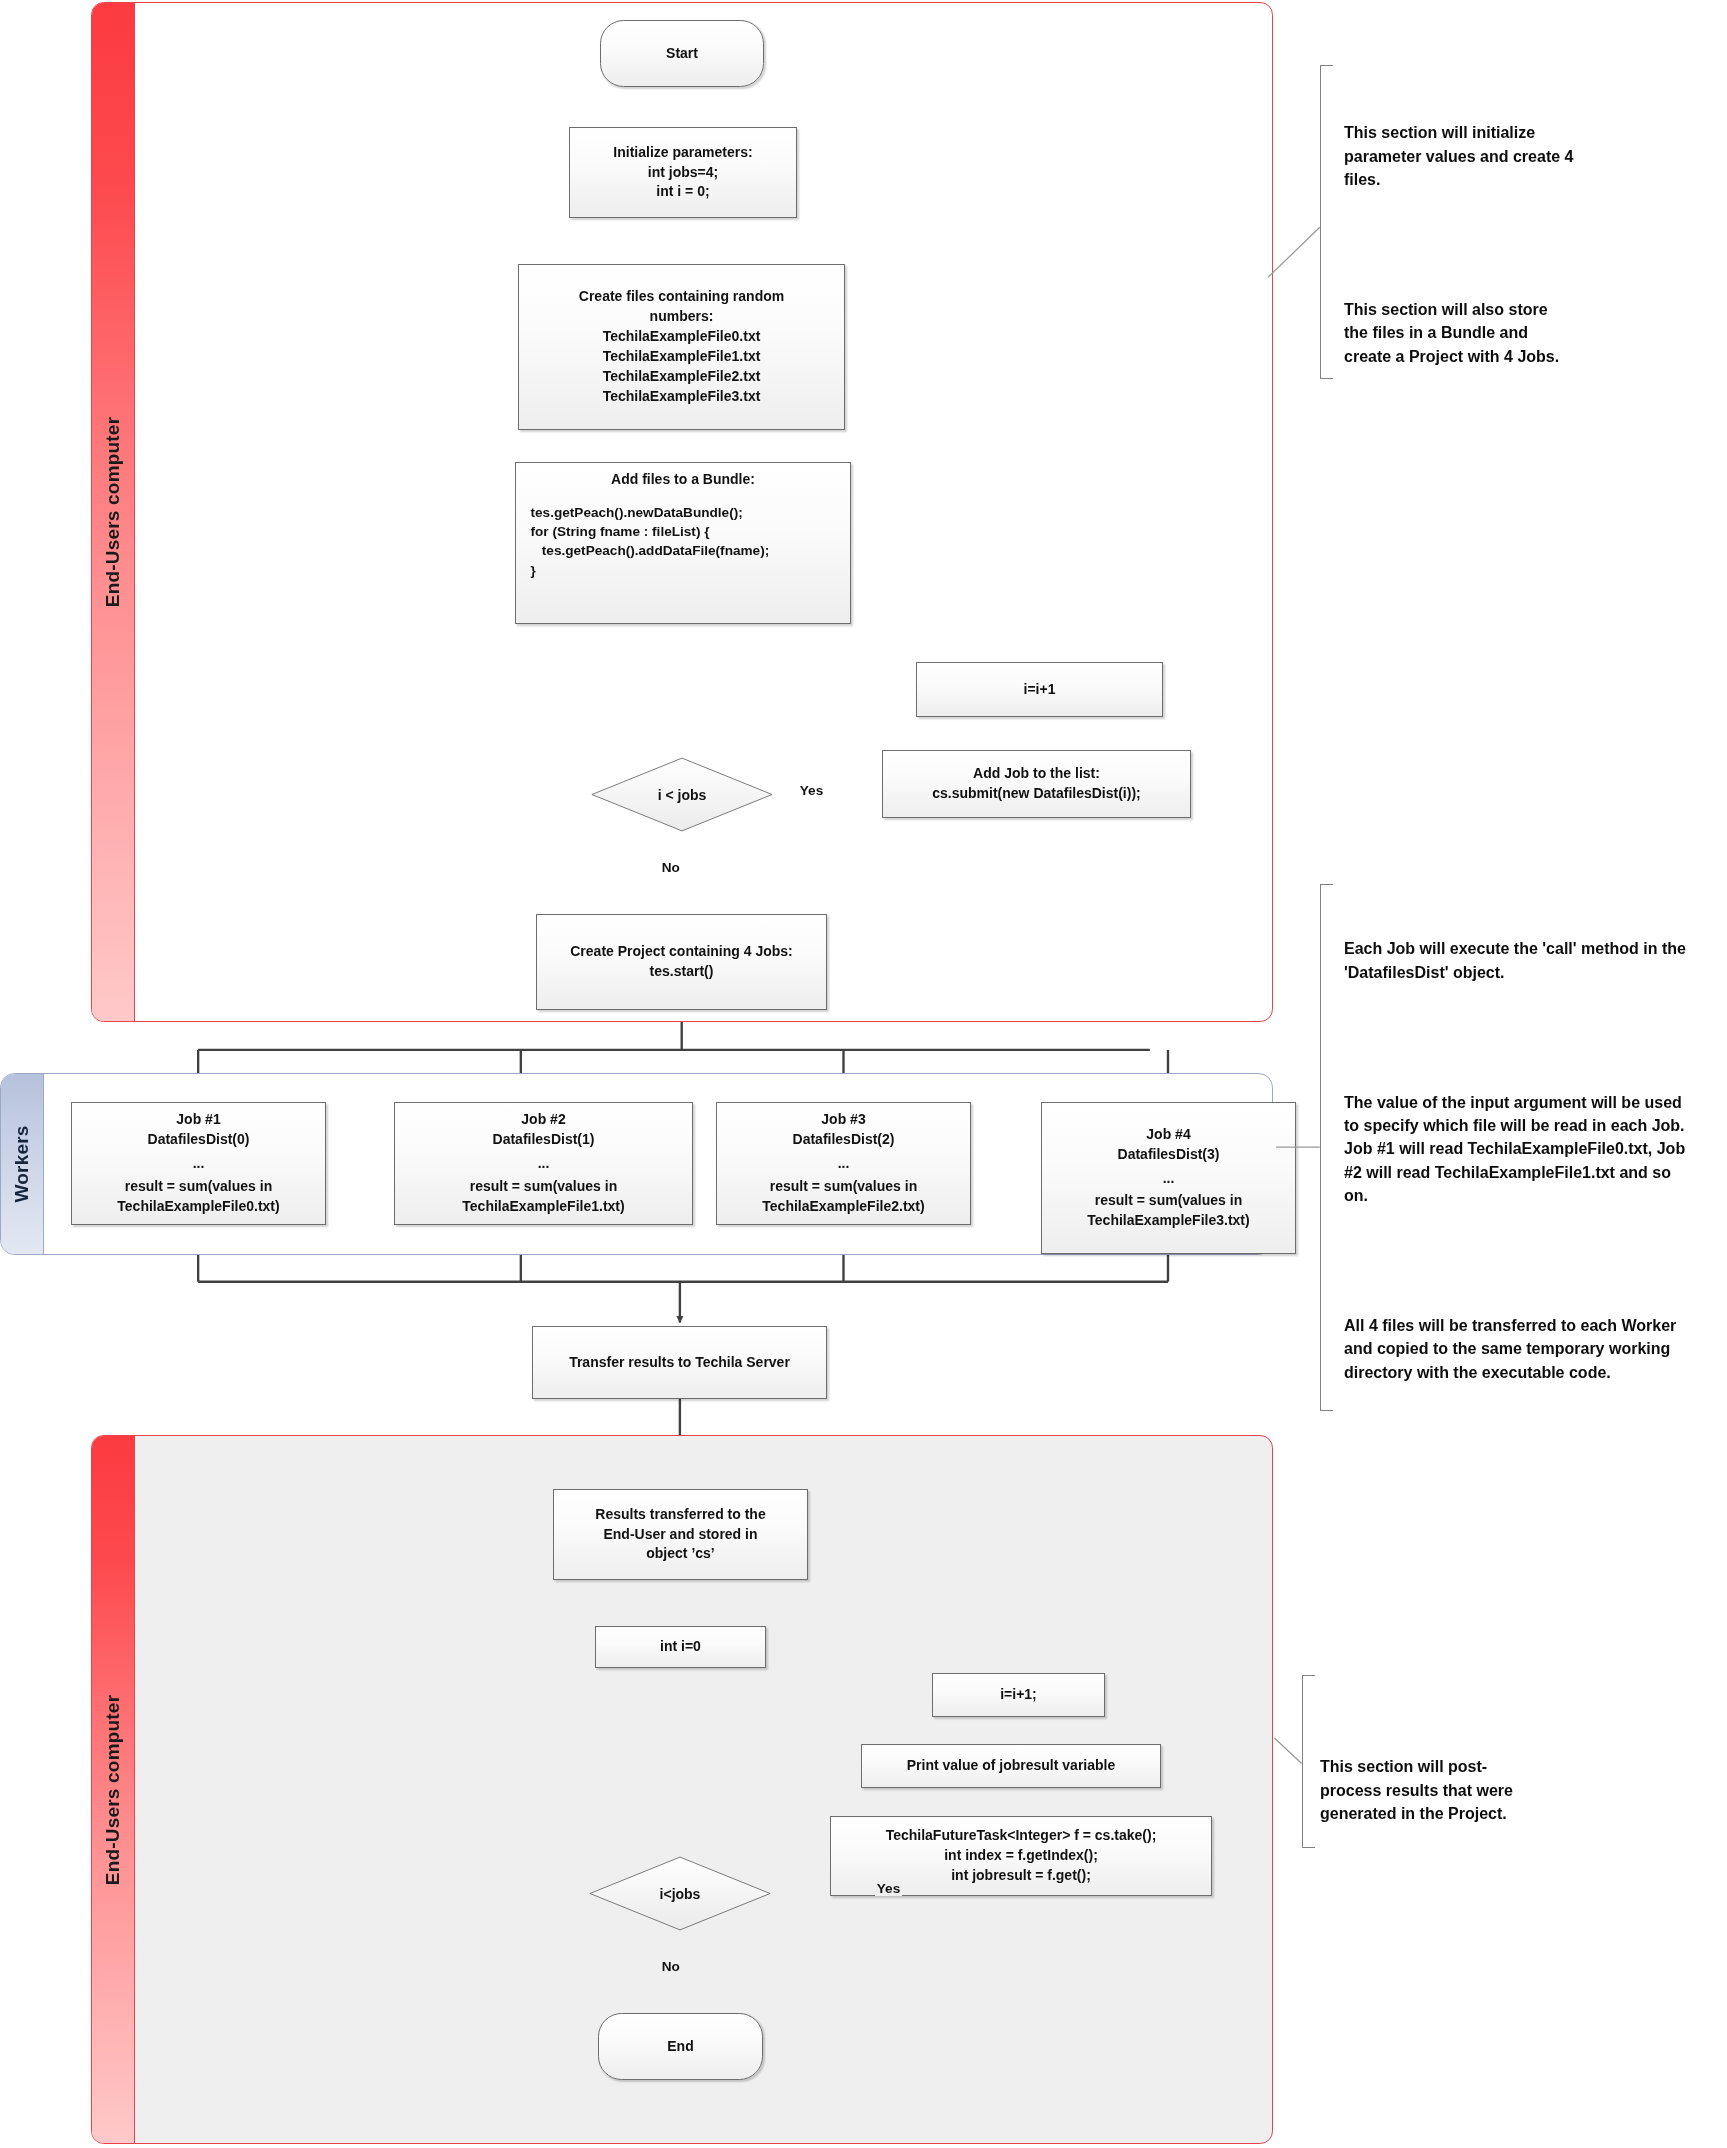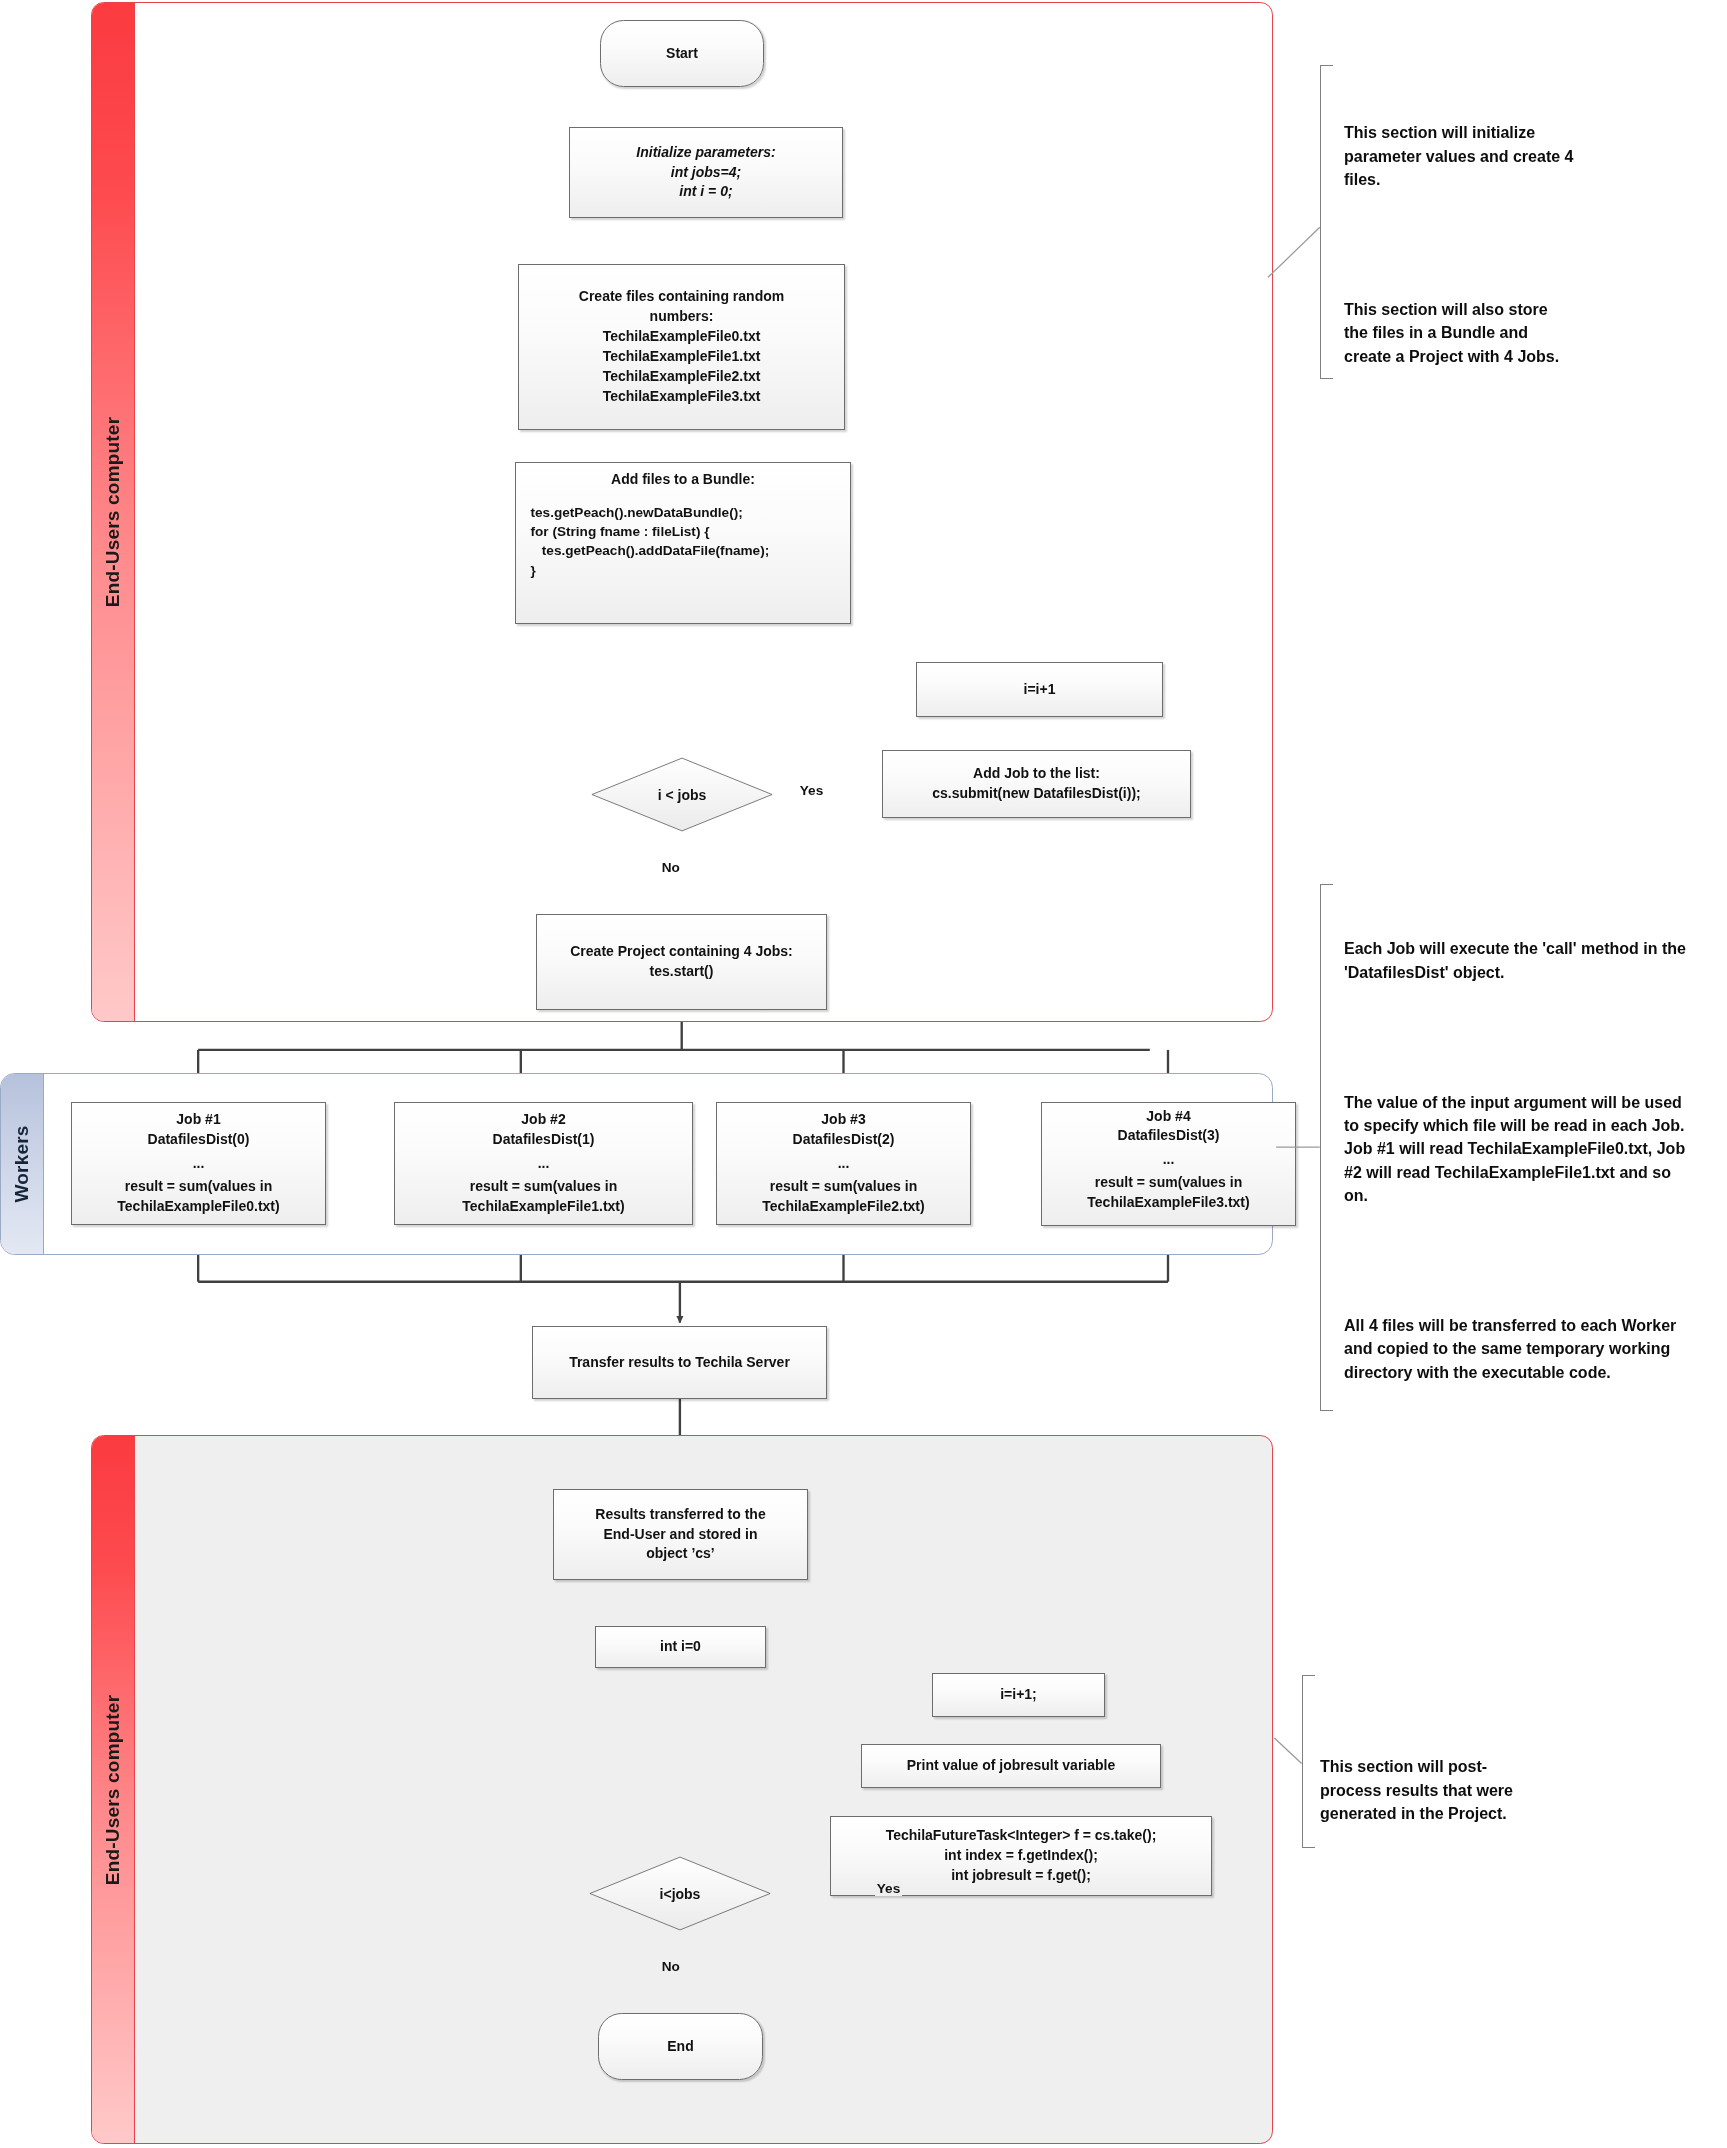--- a/index.html
+++ b/index.html
@@ -212,21 +212,21 @@
   <div class="lane shaded" style="left:91px; top:1435px; width:1182px; height:709px;">
     <div class="lane-band">
       <div class="lane-band-label">End-Users computer</div>
     </div>
   </div>
 
   <div class="node term" style="left:600px; top:20px; width:164px; height:67px;">
     <span class="inner">Start</span>
   </div>
 
-  <div class="node" style="left:569px; top:127px; width:274px; height:91px; white-space:pre-line;font-style:italic;">
+  <div class="node" style="left:569px; top:127px; width:228px; height:91px; white-space:pre-line;">
     <span class="inner">Initialize parameters:
 int jobs=4;
 int i = 0;</span>
   </div>
 
   <div class="node" style="left:518px; top:264px; width:327px; height:166px; white-space:pre-line;">
     <span class="inner">Create files containing random
 numbers:
 TechilaExampleFile0.txt
 TechilaExampleFile1.txt
@@ -289,21 +289,21 @@
   </div>
 
   <div class="node" style="left:716px; top:1102px; width:255px; height:123px; flex-direction:column; justify-content:center;">
     <span>Job #3</span>
     <span>DatafilesDist(2)</span>
     <span style="line-height:1.9;">...</span>
     <span>result = sum(values in</span>
     <span>TechilaExampleFile2.txt)</span>
   </div>
 
-  <div class="node" style="left:1041px; top:1102px; width:255px; height:124px; flex-direction:column; justify-content:flex-start;">
+  <div class="node" style="left:1041px; top:1102px; width:255px; height:152px; flex-direction:column; justify-content:center;">
     <span>Job #4</span>
     <span>DatafilesDist(3)</span>
     <span style="line-height:1.9;">...</span>
     <span>result = sum(values in</span>
     <span>TechilaExampleFile3.txt)</span>
   </div>
 
   <div class="node" style="left:532px; top:1326px; width:295px; height:73px;">
     <span class="inner">Transfer results to Techila Server</span>
   </div>

